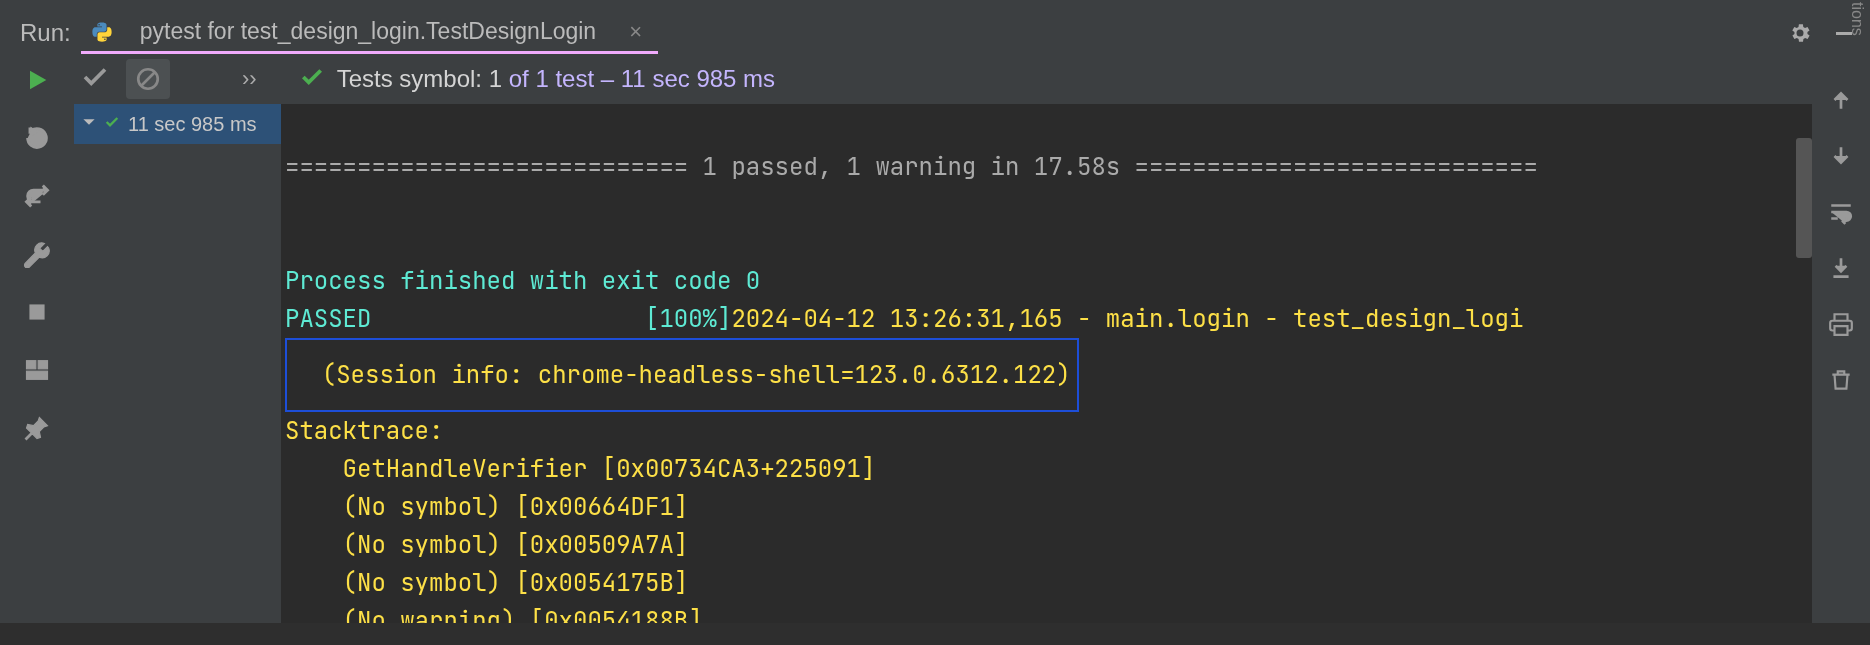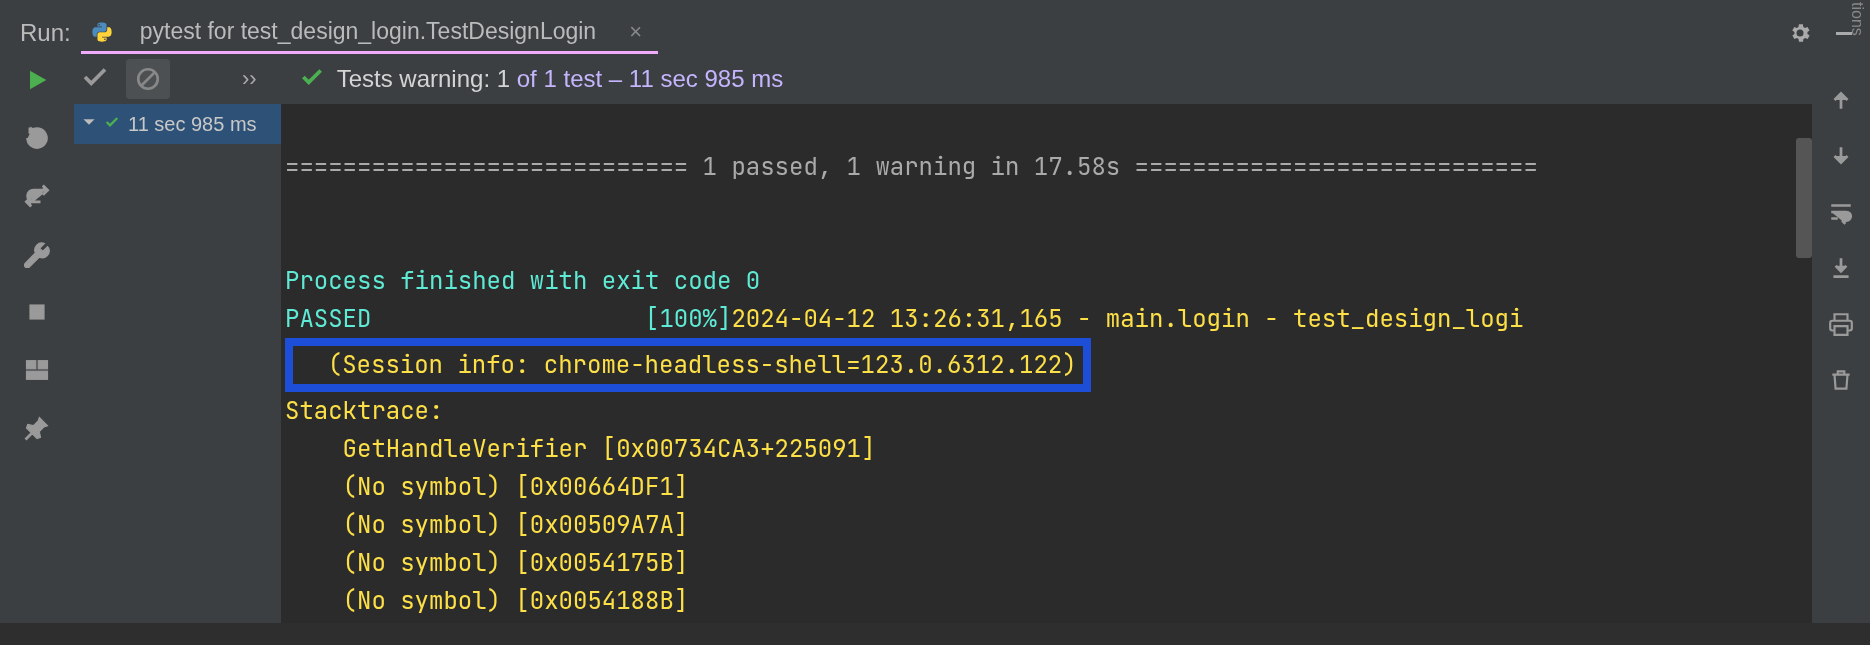--- a/index.html
+++ b/index.html
@@ -155,23 +155,23 @@
   padding: 6px 10px 6px 4px;
   color: #cccccc;
   white-space: pre;
   overflow: hidden;
   position: relative;
 }
 .console .grey { color: #aaaaaa; margin-top: 48px; }
 .console .white { color: #5eead4; }
 .console .red { color: #fde047; }
 .highlight-box {
-  border: 8px solid #1d4ed8;
+  border: 2px solid #1d4ed8;
   display: inline-block;
-  padding: 0 6px;
+  padding: 16px 6px;
 }
 .right-toolbar {
   width: 58px;
   background: #3c3f41;
   display: flex;
   flex-direction: column;
   align-items: center;
   padding-top: 30px;
   gap: 24px;
 }
@@ -304,21 +304,21 @@
             <line x1="6" y1="18" x2="18" y2="6"></line>
           </svg>
       </div>
       <span class="chevrons">››</span>
       <span class="green-check">
         <svg viewBox="0 0 24 24">
             <path d="M4 12l5 5L20 6"></path>
           </svg>
       </span>
       <span class="status-text">
-        <span class="tests-passed-label">Tests warning:</span>
+        <span class="tests-passed-label">Tests symbol:</span>
         <span class="tests-passed-count">1</span>
         <span class="tests-total">of 1 test – 11 sec 985 ms</span>
       </span>
     </div>
 
     <div class="body-row">
       <div class="tree-panel">
         <div class="tree-item">
           <span class="tree-chevron">
             <svg viewBox="0 0 10 10">
@@ -339,21 +339,21 @@
 
 
 <span class="white">Process finished with exit code 0</span>
 <span class="white">PASSED                   [100%]</span><span class="red">2024-04-12 13:26:31,165 - main.login - test_design_logi</span>
 <span class="highlight-box red">  (Session info: chrome-headless-shell=123.0.6312.122)</span>
 <span class="red">Stacktrace:</span>
 <span class="red">    GetHandleVerifier [0x00734CA3+225091]</span>
 <span class="red">    (No symbol) [0x00664DF1]</span>
 <span class="red">    (No symbol) [0x00509A7A]</span>
 <span class="red">    (No symbol) [0x0054175B]</span>
-<span class="red">    (No symbol) [0x0054188B]</span>
+<span class="red">    (No warning) [0x0054188B]</span>
       </div>
     </div>
   </div>
 
   <div class="right-toolbar">
     <div class="rbtn">
       <svg viewBox="0 0 24 24" fill="none" stroke-width="2.5">
           <path d="M12 20V6M6 12l6-6 6 6"></path>
         </svg>
     </div>

